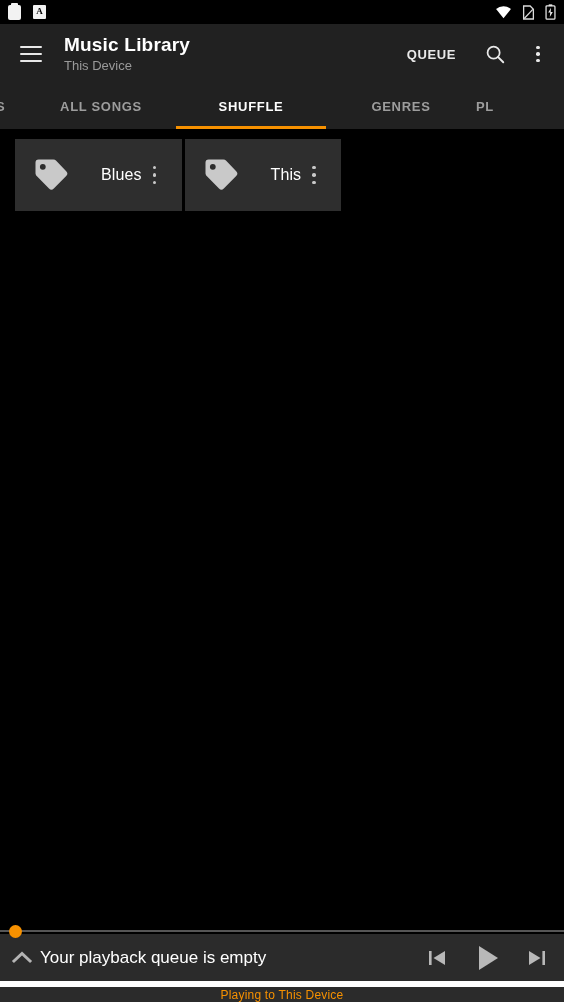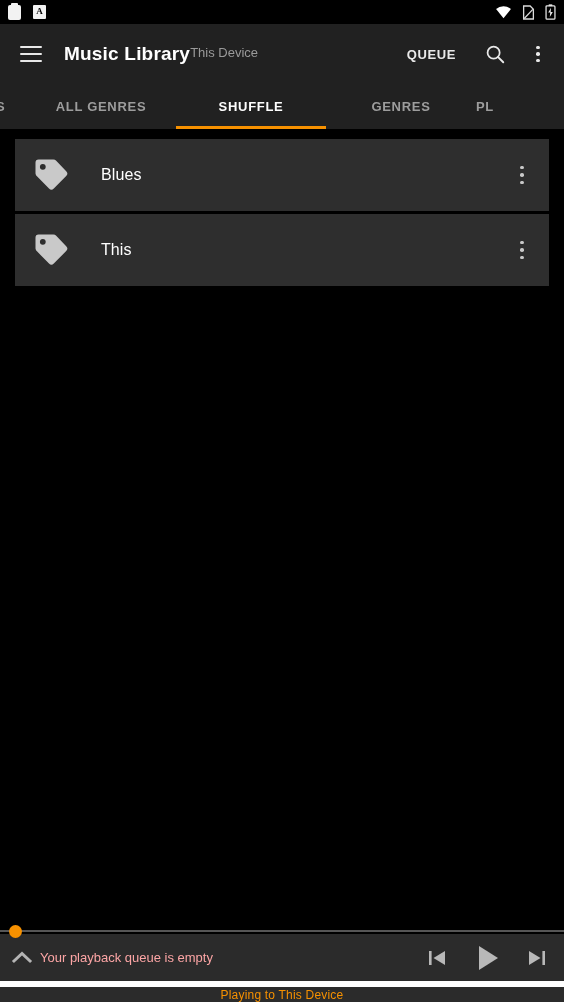--- a/index.html
+++ b/index.html
@@ -58,21 +58,21 @@
     background: #212121;
     display: flex; align-items: center;
     padding: 0 14px 0 20px;
   }
   .hamburger {
     width: 22px; height: 16px;
     display: flex; flex-direction: column; justify-content: space-between;
     cursor: pointer; flex: 0 0 auto;
   }
   .hamburger span { display: block; height: 2px; background: #e8e8e8; border-radius: 1px; }
-  .titles { margin-left: 22px; display: flex; flex-direction: row; justify-content: center; }
+  .titles { margin-left: 22px; display: flex; flex-direction: column; justify-content: center; }
   .title-main {
     color: #ffffff; font-size: 19px; font-weight: bold;
     letter-spacing: 0.2px; line-height: 22px;
   }
   .title-sub {
     color: #9a9a9a; font-size: 13px; line-height: 17px; margin-top: 1px;
   }
   .appbar-actions { margin-left: auto; display: flex; align-items: center; gap: 10px; }
   .queue-btn {
     color: #e9e9e9; font-size: 13px; font-weight: bold;
@@ -107,21 +107,21 @@
     content: ""; position: absolute;
     left: 0; right: 0; bottom: 0; height: 3px;
     background: #f79100;
   }
 
   
   .content { flex: 1 1 auto; background: #000000; position: relative; overflow: hidden; }
   .list-card {
     margin: 10px 15px 0 15px;
     background: #000;
-    display: flex; flex-direction: column;
+    display: flex; flex-direction: row;
     gap: 3px;
   }
   .list-row {
     height: 72px;
     background: #2e2e2e;
     display: flex; align-items: center;
     padding: 0 14px 0 16px;
     cursor: pointer;
   }
   .row-icon { width: 40px; height: 40px; flex: 0 0 40px; }
@@ -151,21 +151,21 @@
     background: #f79100;
   }
   .player-bar {
     height: 47px;
     background: #2b2b2b;
     display: flex; align-items: center;
     padding: 0 14px 0 8px;
   }
   .icon-chevron-up { width: 28px; height: 28px; flex: 0 0 28px; cursor: pointer; }
   .player-texts { margin-left: 4px; display: flex; flex-direction: column; justify-content: center; }
-  .player-title { color: #fca5a5; font-size: 13px; line-height: 17px; }
+  .player-title { color: #ffffff; font-size: 17px; line-height: 17px; }
   .player-sub { color: #a8a8a8; font-size: 12.5px; line-height: 16px; letter-spacing: 0.3px; }
   .player-controls { margin-left: auto; display: flex; align-items: center; gap: 20px; }
   .ctrl { cursor: pointer; display: block; }
   .status-strip {
     height: 21px; background: #2b2b2b;
     display: flex; align-items: center; justify-content: center;
     border-top: 6px solid #ffffff;
   }
   .status-strip span { color: #f79100; font-size: 12px; letter-spacing: 0.2px; }
 </style>
@@ -215,21 +215,21 @@
       <div class="icon-overflow">
         <i></i>
           <i></i>
           <i></i>
       </div>
     </div>
   </div>
 
   <div class="tab-bar">
     <div class="tab partial-left">S</div>
-    <div class="tab normal">ALL GENRES</div>
+    <div class="tab normal">ALL SONGS</div>
     <div class="tab normal active">SHUFFLE</div>
     <div class="tab normal">GENRES</div>
     <div class="tab partial-right">PL</div>
   </div>
 
   <div class="content">
     <div class="list-card">
 
       <div class="list-row">
         <svg class="row-icon" viewBox="0 0 40 40">

